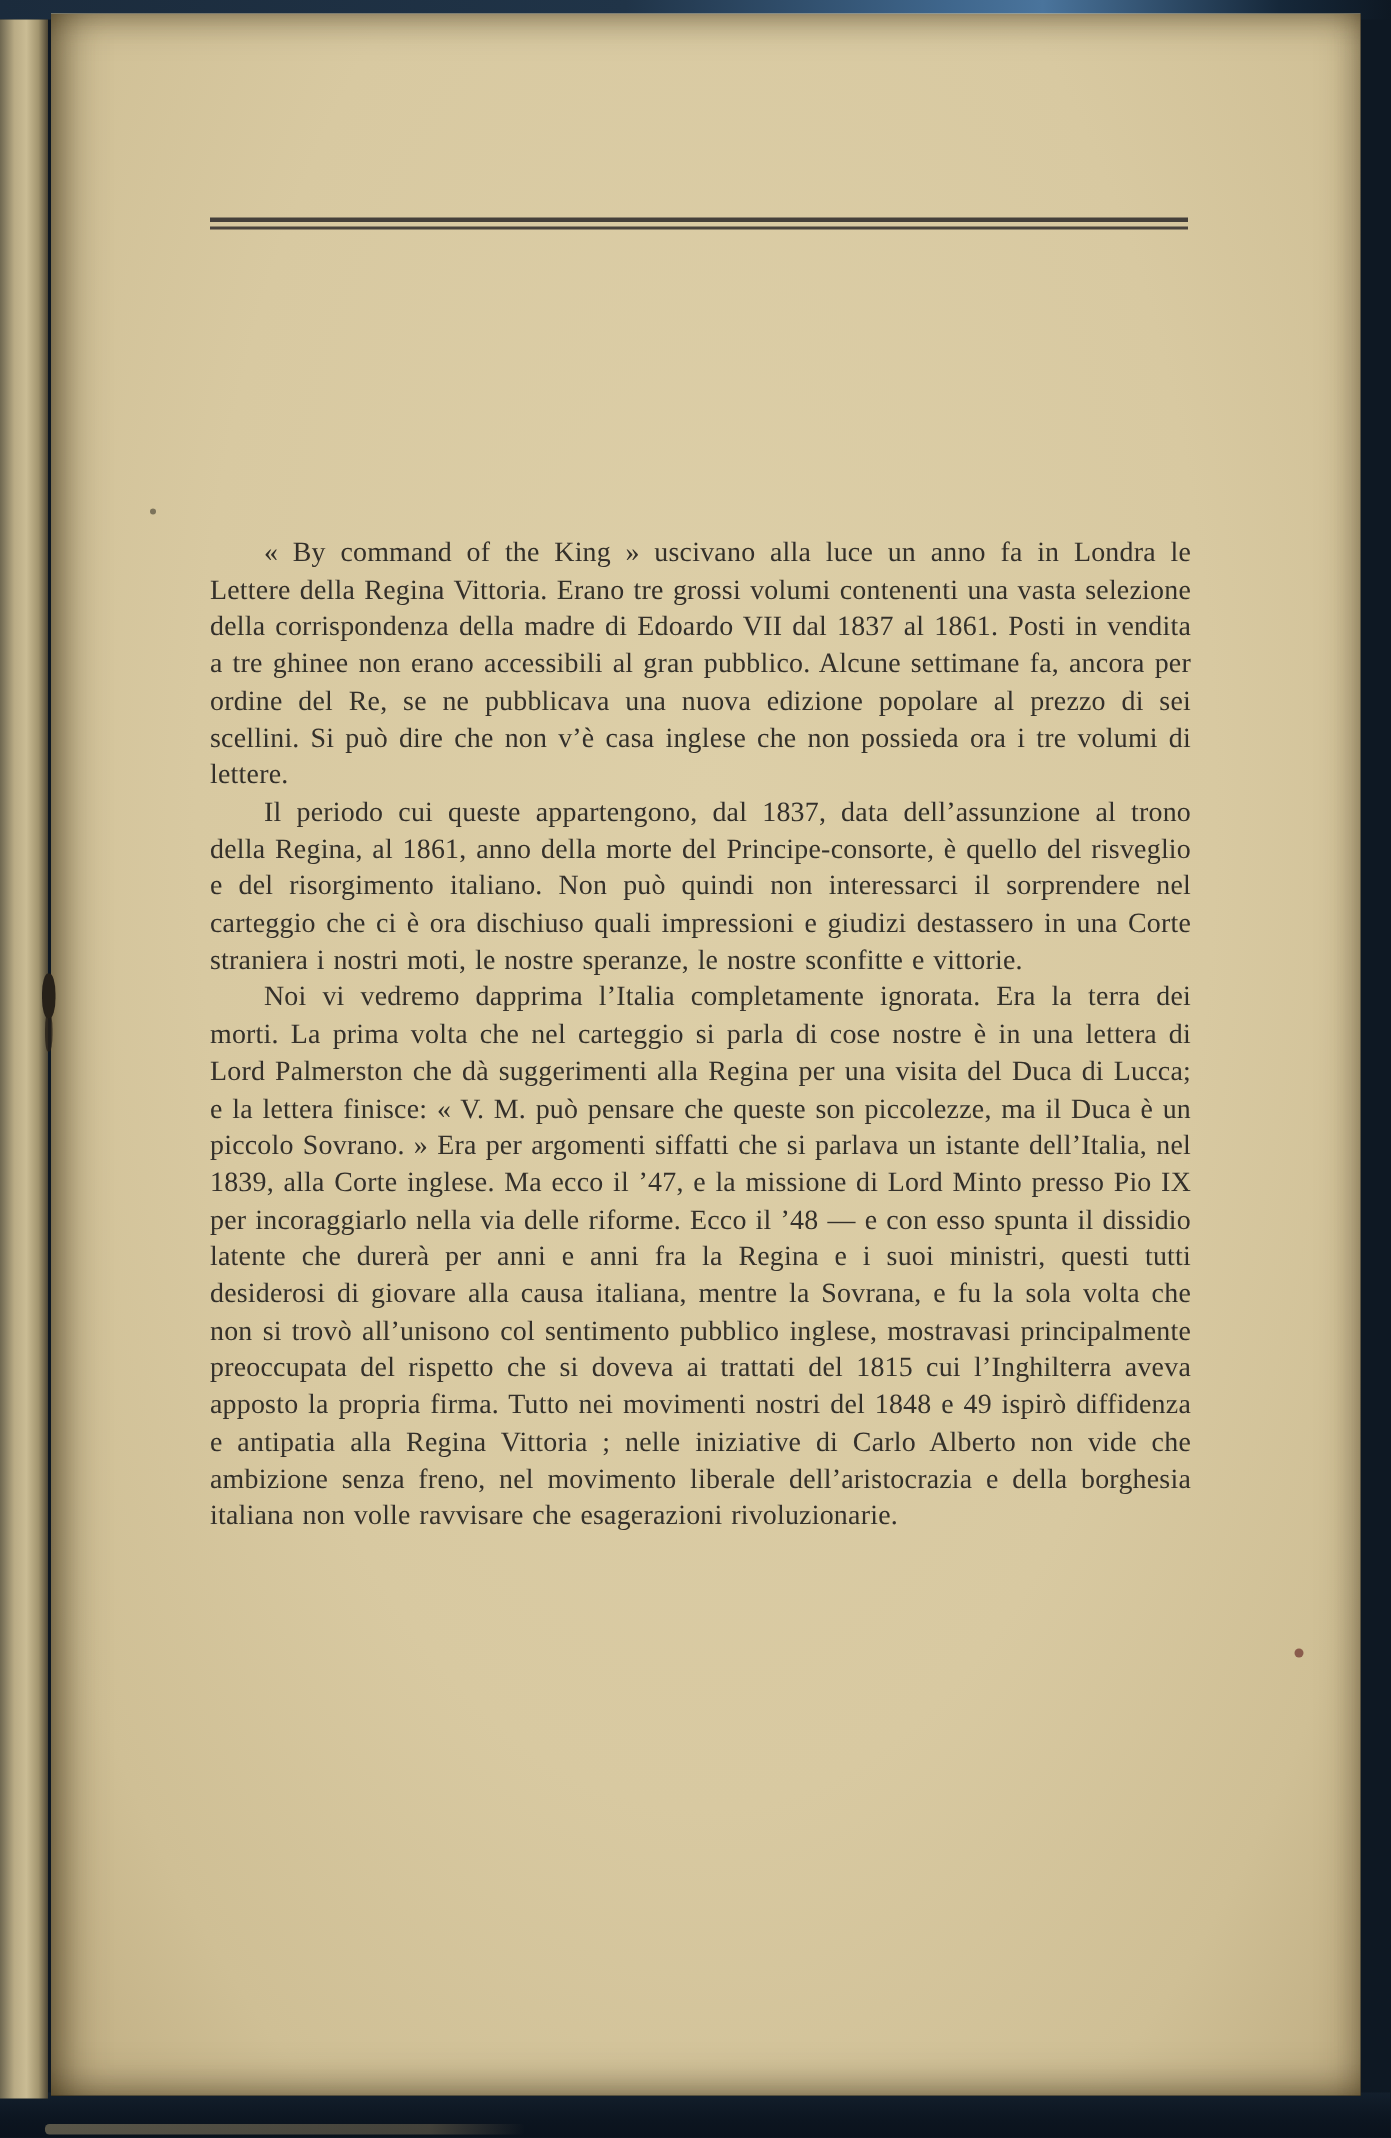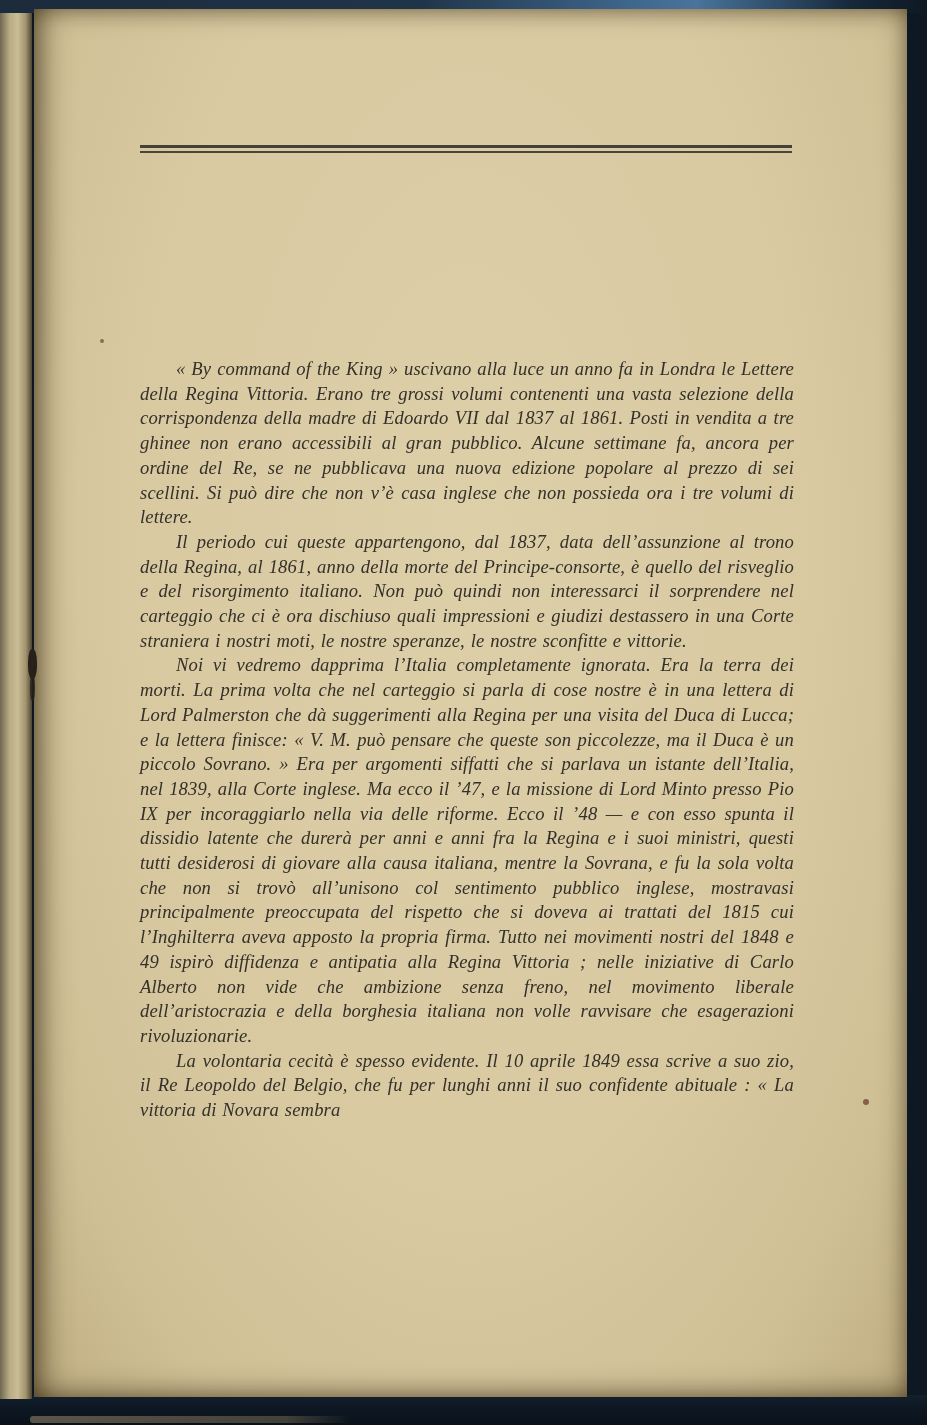--- a/index.html
+++ b/index.html
@@ -1,15 +1,15 @@
 <!DOCTYPE html>
 <html><head>
 <meta charset="utf-8">
 <style>
-  * { margin: 0; padding: 0; box-sizing: border-box; font-style: italic; }
+  * { margin: 0; padding: 0; box-sizing: border-box; }
   html, body { width: 927px; height: 1425px; }
   body {
     position: relative;
     overflow: hidden;
     background: #0e1823;
     font-family: "Liberation Serif", "DejaVu Serif", serif;
   }
 
   
   .band-top {
@@ -87,19 +87,18 @@
 <div class="bottom-page-sliver"></div>
 <div class="under-edge"></div>
 
 <div class="paper">
   <div class="double-rule"></div>
 
   <div class="text-block">
     <p>« By command of the King » uscivano alla luce un anno fa in Londra le Lettere della Regina Vittoria. Erano tre grossi volumi contenenti una vasta selezione della corrispondenza della madre di Edoardo VII dal 1837 al 1861. Posti in vendita a tre ghinee non erano accessibili al gran pubblico. Alcune settimane fa, ancora per ordine del Re, se ne pubblicava una nuova edizione popolare al prezzo di sei scellini. Si può dire che non v’è casa inglese che non possieda ora i tre volumi di lettere.</p>
     <p>Il periodo cui queste appartengono, dal 1837, data dell’assunzione al trono della Regina, al 1861, anno della morte del Principe-consorte, è quello del risveglio e del risorgimento italiano. Non può quindi non interessarci il sorprendere nel carteggio che ci è ora dischiuso quali impressioni e giudizi destassero in una Corte straniera i nostri moti, le nostre speranze, le nostre sconfitte e vittorie.</p>
     <p>Noi vi vedremo dapprima l’Italia completamente ignorata. Era la terra dei morti. La prima volta che nel carteggio si parla di cose nostre è in una lettera di Lord Palmerston che dà suggerimenti alla Regina per una visita del Duca di Lucca; e la lettera finisce: « V. M. può pensare che queste son piccolezze, ma il Duca è un piccolo Sovrano. » Era per argomenti siffatti che si parlava un istante dell’Italia, nel 1839, alla Corte inglese. Ma ecco il ’47, e la missione di Lord Minto presso Pio IX per incoraggiarlo nella via delle riforme. Ecco il ’48 — e con esso spunta il dissidio latente che durerà per anni e anni fra la Regina e i suoi ministri, questi tutti desiderosi di giovare alla causa italiana, mentre la Sovrana, e fu la sola volta che non si trovò all’unisono col sentimento pubblico inglese, mostravasi principalmente preoccupata del rispetto che si doveva ai trattati del 1815 cui l’Inghilterra aveva apposto la propria firma. Tutto nei movimenti nostri del 1848 e 49 ispirò diffidenza e antipatia alla Regina Vittoria ; nelle iniziative di Carlo Alberto non vide che ambizione senza freno, nel movimento liberale dell’aristocrazia e della borghesia italiana non volle ravvisare che esagerazioni rivoluzionarie.</p>
-    <p>La volontaria cecità è spesso evidente. Il 10 aprile 1849 essa scrive a suo zio, il Re Leopoldo del Belgio, che fu per lunghi anni il suo confidente abituale : « La vittoria di Novara sembra</p>
   </div>
 
   <div class="speck speck-gutter"></div>
   <div class="speck speck-right"></div>
   <div class="speck speck-margin"></div>
 </div>
 
 </body></html>

